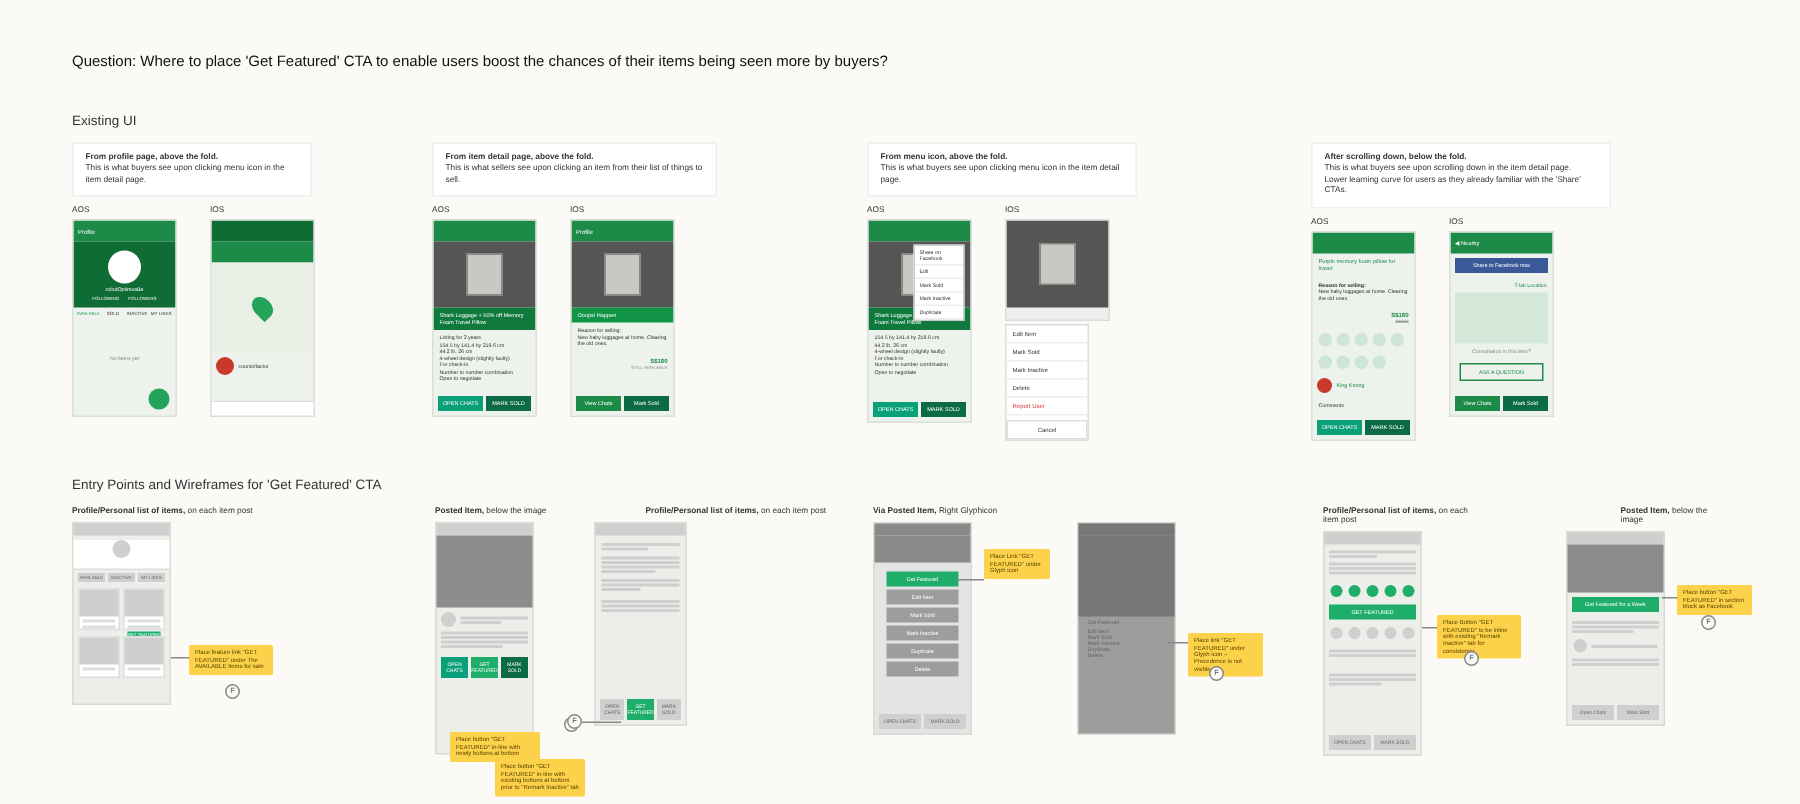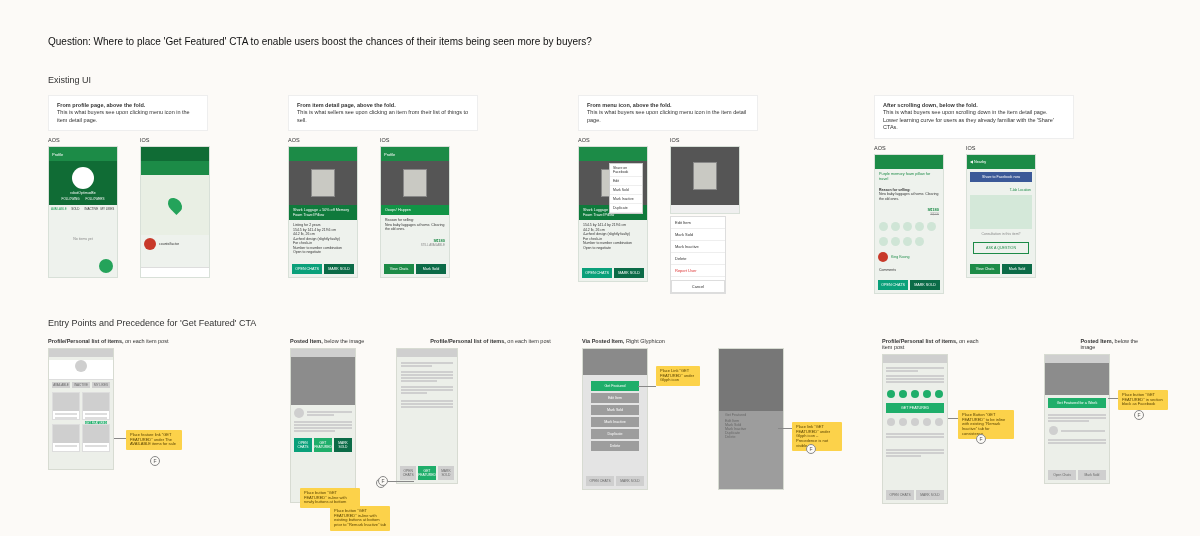--- a/index.html
+++ b/index.html
@@ -374,21 +374,21 @@
             <div class="btn green">View Chats</div>
             <div class="btn dk">Mark Sold</div>
           </div>
         </div>
       </div>
     </div>
   </div>
 
 </div>
 
-<div class="section-title">Entry Points and Precedence for 'Get Featured' CTA</div>
+<div class="section-title">Entry Points and Wireframes for 'Get Featured' CTA</div>
 
 <div class="wf-row">
 
   <div class="wf-cluster wc1">
     <div class="cap"><b>Profile/Personal list of items,</b><span> on each item post</span></div>
     <div style="position:relative;width:150px;">
       <div class="wire h1">
         <div class="blk"></div>
         <div style="height:20px;background:#fff;border-bottom:1px solid #ddd;">
           <div class="circle"></div>

